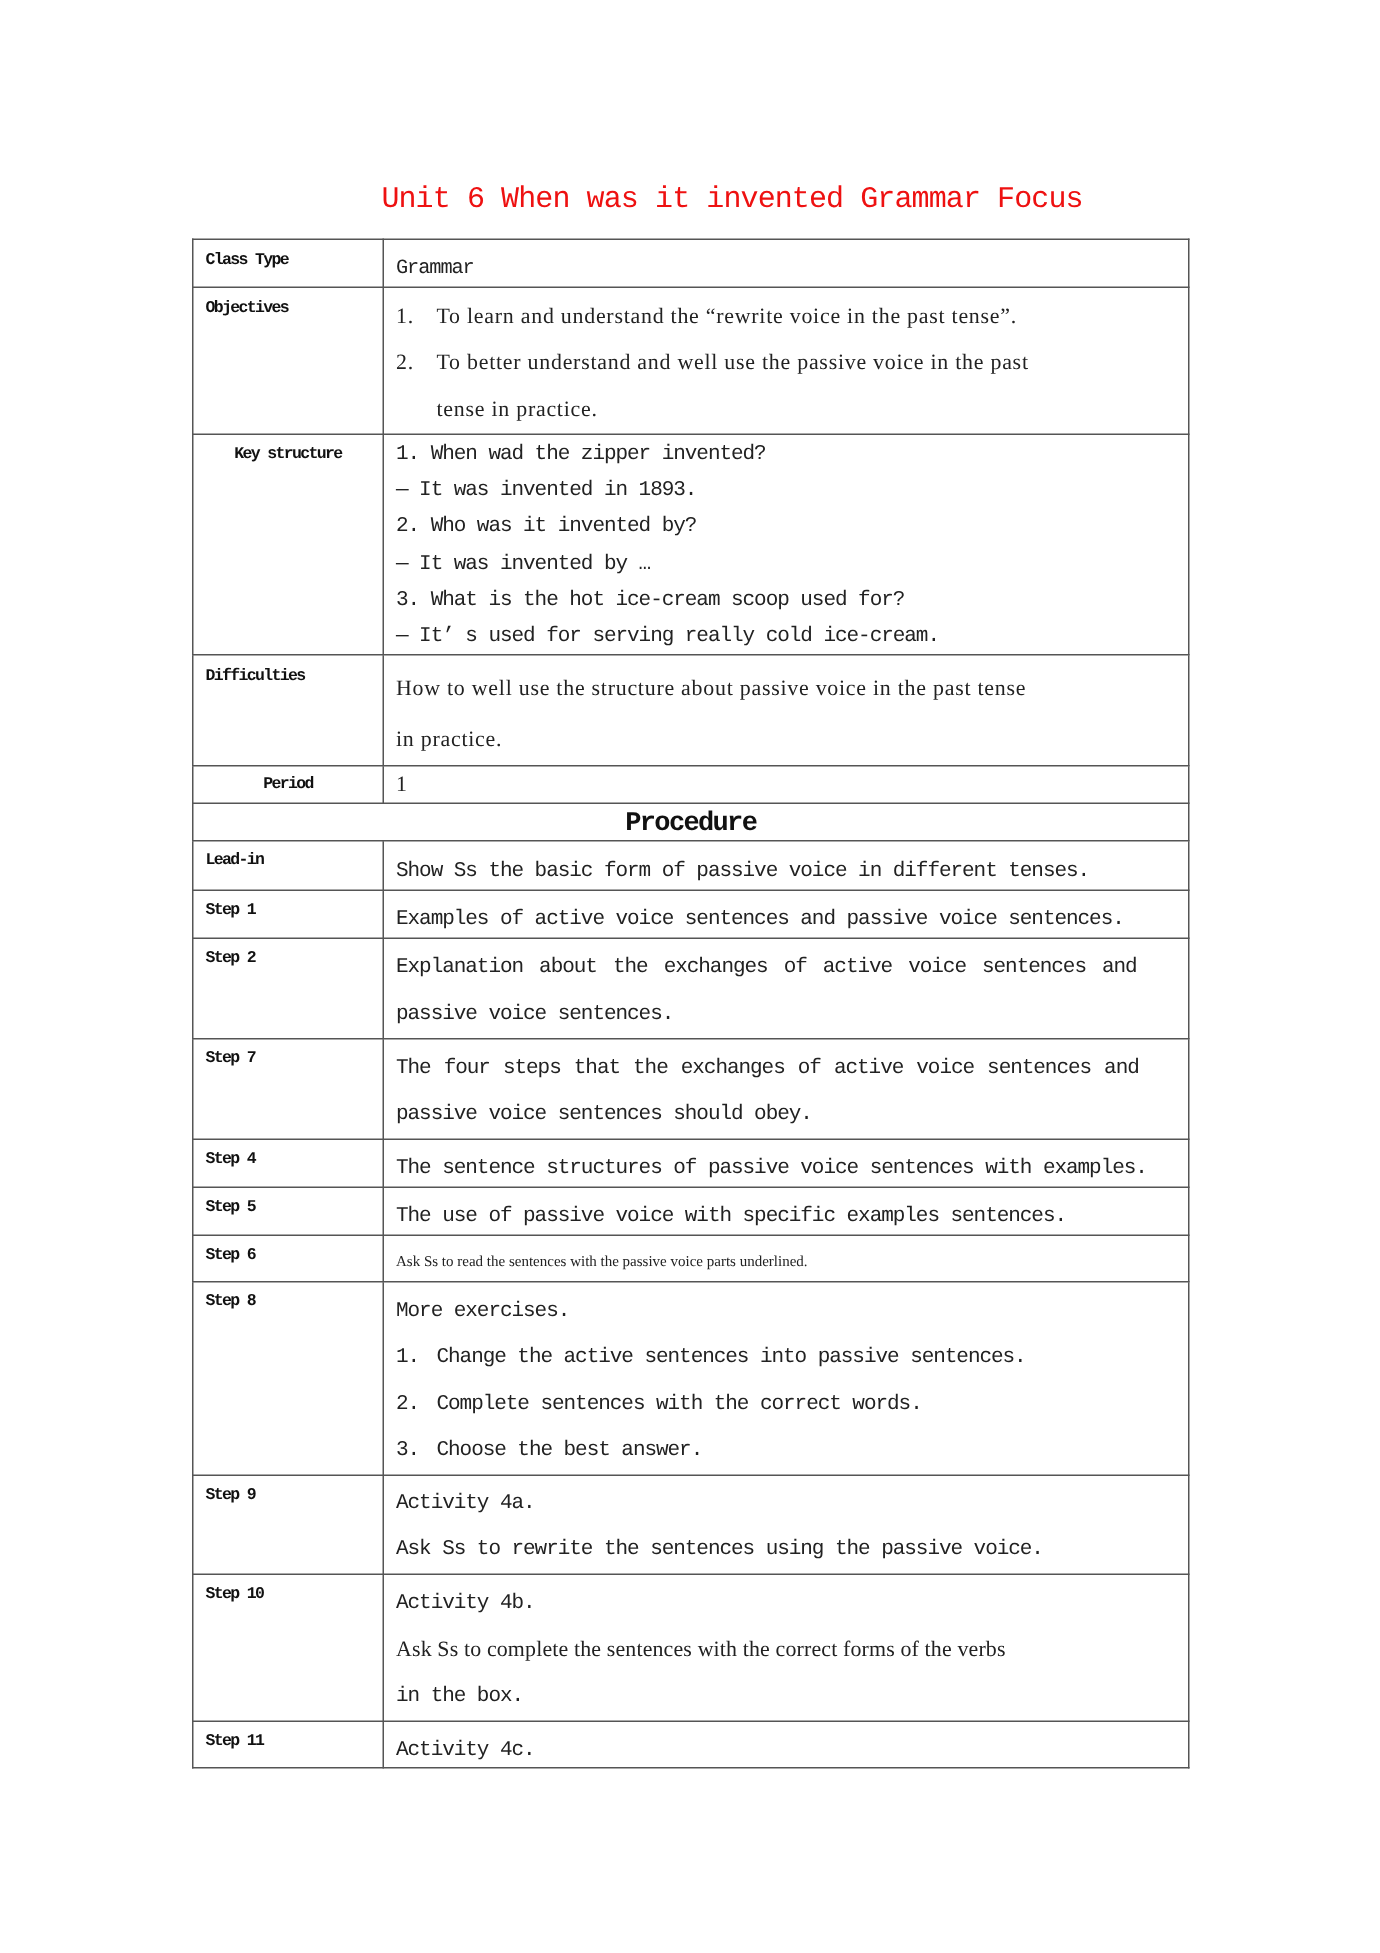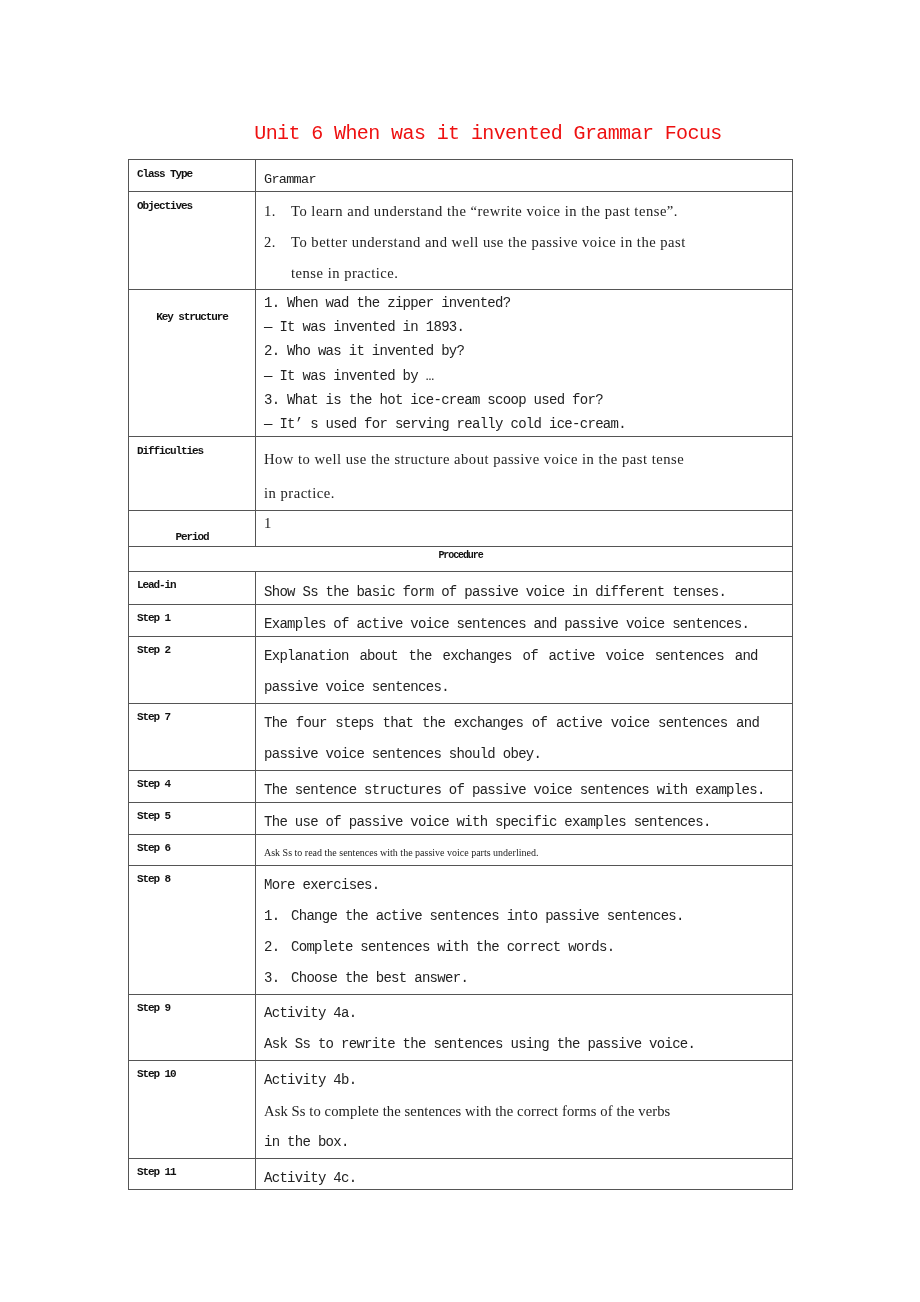--- a/index.html
+++ b/index.html
@@ -9,29 +9,29 @@
            font-family: "Liberation Mono", "DejaVu Sans Mono", monospace;
            font-size: 20px; color: #ee1111; letter-spacing: -0.6px; padding-left: 28px; }
   table.lesson { position: absolute; left: 128px; top: 159px; width: 664px;
                  border-collapse: collapse; table-layout: fixed; }
   table.lesson td { border: 1.3px solid #555; vertical-align: top; padding: 0; }
   col.c1 { width: 127px; }
   col.c2 { width: 537px; }
   .lbl { font-family: "Liberation Mono", "DejaVu Sans Mono", monospace;
          font-size: 11px; font-weight: bold; letter-spacing: -1.1px; color: #111;
          padding: 5px 0 0 8px; line-height: 18px; }
-  .lbl.center { text-align: center; padding-left: 0; padding-top: 3px; margin-top: 14px; }
+  .lbl.center { text-align: center; padding-left: 0; padding-top: 3px; }
   .cnt { font-family: "Liberation Serif", "DejaVu Serif", serif; font-size: 14.6px;
          color: #222; padding: 0 8px 0 8px; letter-spacing: 0.5px; }
   .cnt .ln { display: block; white-space: nowrap; }
   .mono { font-family: "Liberation Mono", "DejaVu Sans Mono", monospace; font-size: 14px; letter-spacing: -0.7px; }
   .num { display: inline-block; width: 27px; }
   .indent { padding-left: 27px; }
   .proc { text-align: center; font-family: "Liberation Mono", "DejaVu Sans Mono", monospace;
-          font-size: 10px; font-weight: bold; letter-spacing: -1.1px; padding-top: 3px; }
+          font-size: 18px; font-weight: bold; letter-spacing: -1.1px; padding-top: 3px; }
 </style>
 </head>
 <body>
 
 <div class="title">Unit 6 When was it invented Grammar Focus</div>
 
 <table class="lesson">
   <colgroup>
       <col class="c1">
       <col class="c2">

